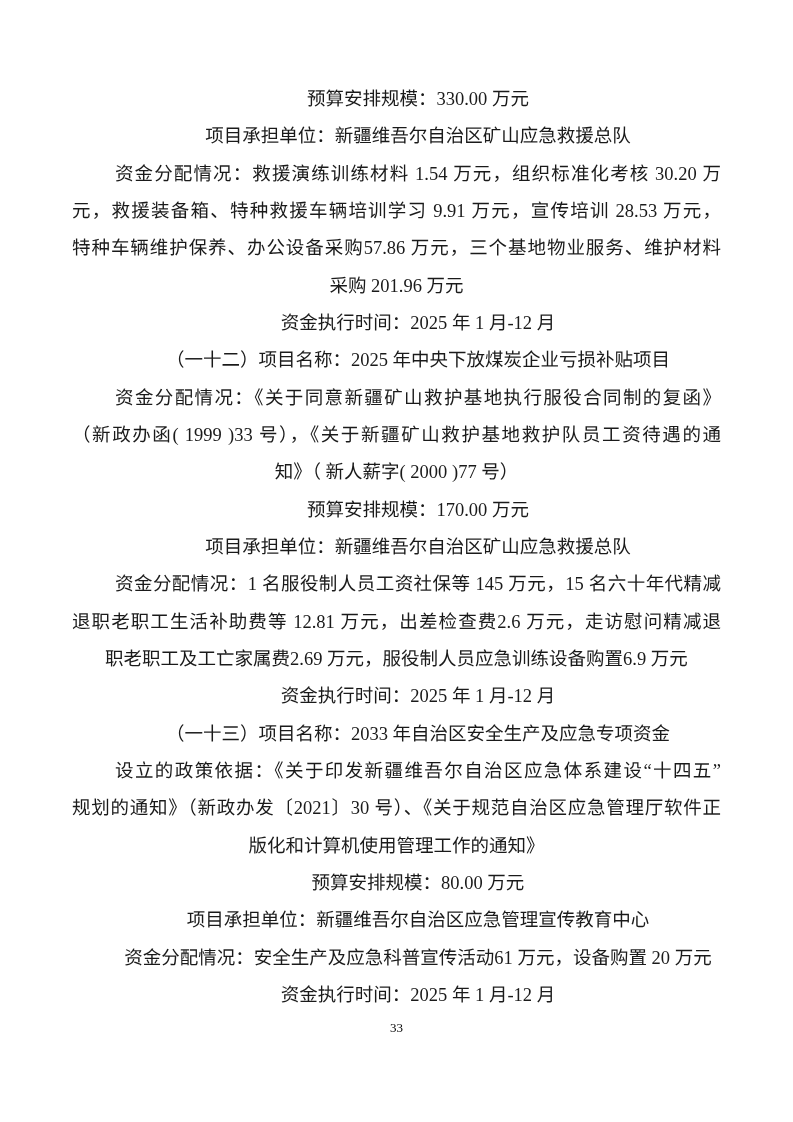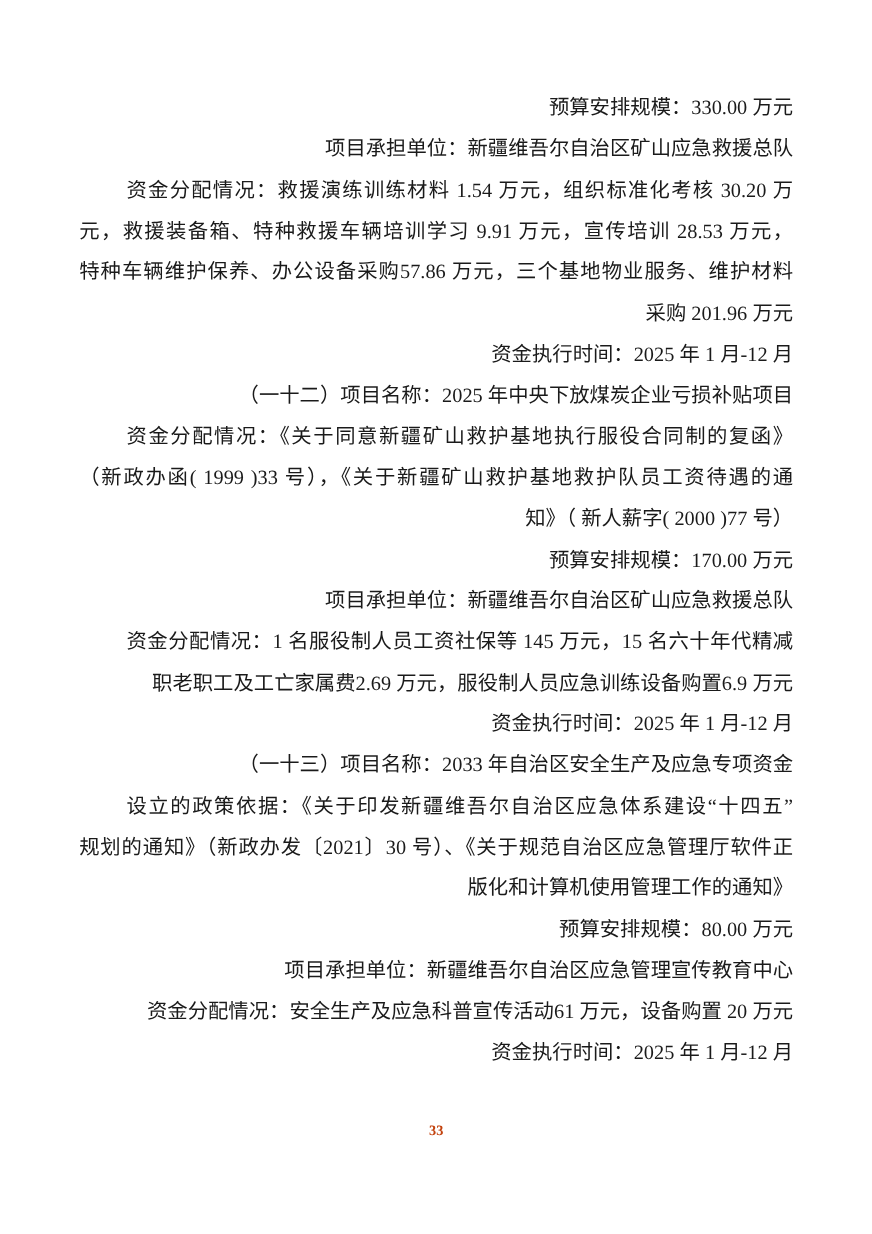--- a/index.html
+++ b/index.html
@@ -23,42 +23,42 @@
     font-size: 18.5px;
     line-height: 37.33px;
     color: #1a1a1a;
   }
   .para {
     margin: 0;
     padding: 0;
   }
   .line {
     height: 37.33px;
-    text-align: right;
+    text-align: center;
     overflow: hidden;
   }
   
   .line.fill {
     text-align: justify;
     text-align-last: justify;
   }
   
   .line.first {
     text-indent: 43px;
   }
   .footer {
     position: absolute;
     top: 1020px;
     left: 0;
     width: 793px;
     text-align: center;
     font-family: "Liberation Serif", "DejaVu Serif", serif;
     font-size: 13px;
-    font-weight: 700;
-    color: #c2410c;
+    font-weight: 400;
+    color: #000000;
   }
 </style>
 </head>
 <body>
 
 <div class="page">
   <div class="content">
       <div class="para">
         <div class="line first">预算安排规模：330.00 万元</div>
       </div>
@@ -83,20 +83,21 @@
         <div class="line">知》（ 新人薪字( 2000 )77 号）</div>
       </div>
       <div class="para">
         <div class="line first">预算安排规模：170.00 万元</div>
       </div>
       <div class="para">
         <div class="line first">项目承担单位：新疆维吾尔自治区矿山应急救援总队</div>
       </div>
       <div class="para">
         <div class="line first fill">资金分配情况：1 名服役制人员工资社保等 145 万元，15 名六十年代精减</div>
+        <div class="line fill">退职老职工生活补助费等 12.81 万元，出差检查费2.6 万元，走访慰问精减退</div>
         <div class="line">职老职工及工亡家属费2.69 万元，服役制人员应急训练设备购置6.9 万元</div>
       </div>
       <div class="para">
         <div class="line first">资金执行时间：2025 年 1 月-12 月</div>
       </div>
       <div class="para">
         <div class="line first">（一十三）项目名称：2033 年自治区安全生产及应急专项资金</div>
       </div>
       <div class="para">
         <div class="line first fill">设立的政策依据：《关于印发新疆维吾尔自治区应急体系建设“十四五”</div>

